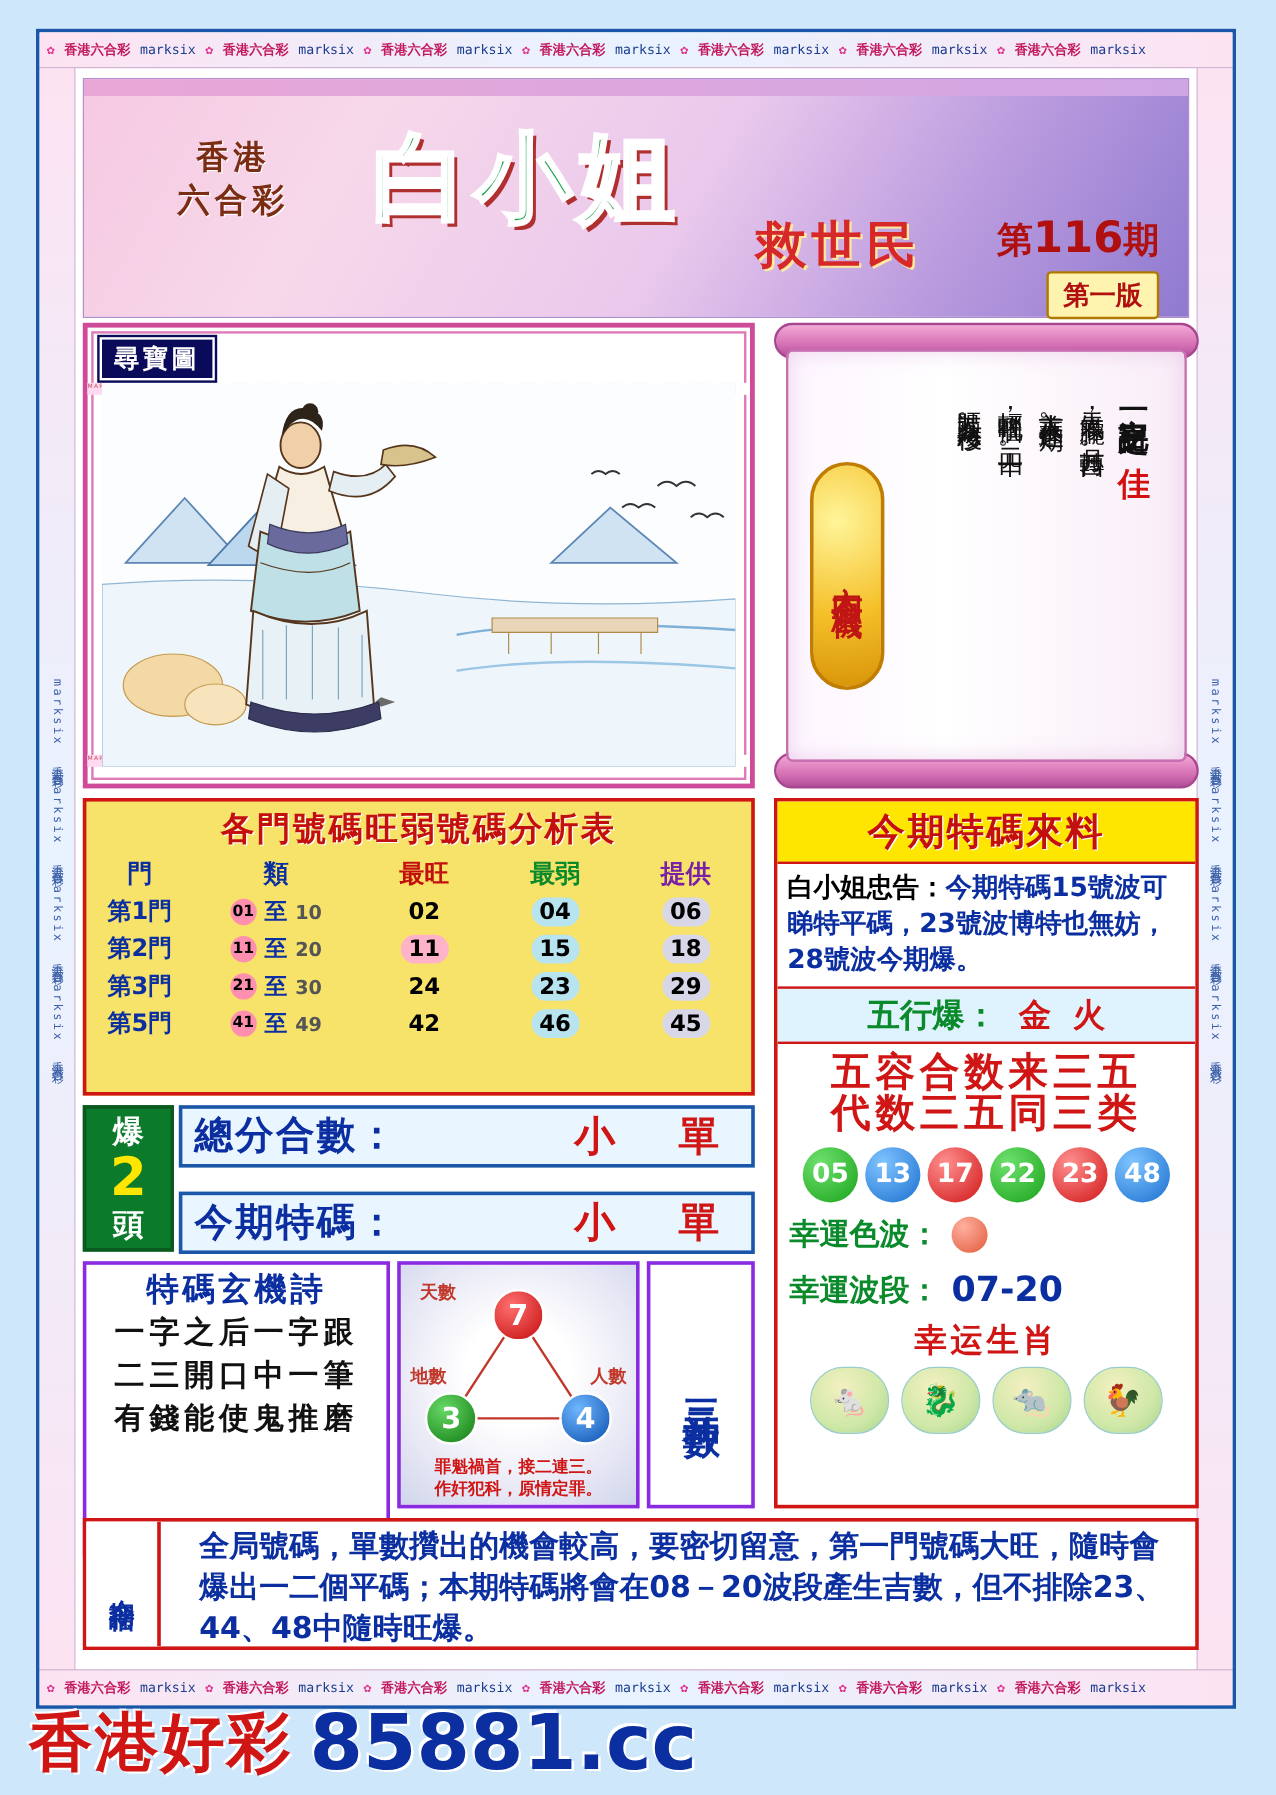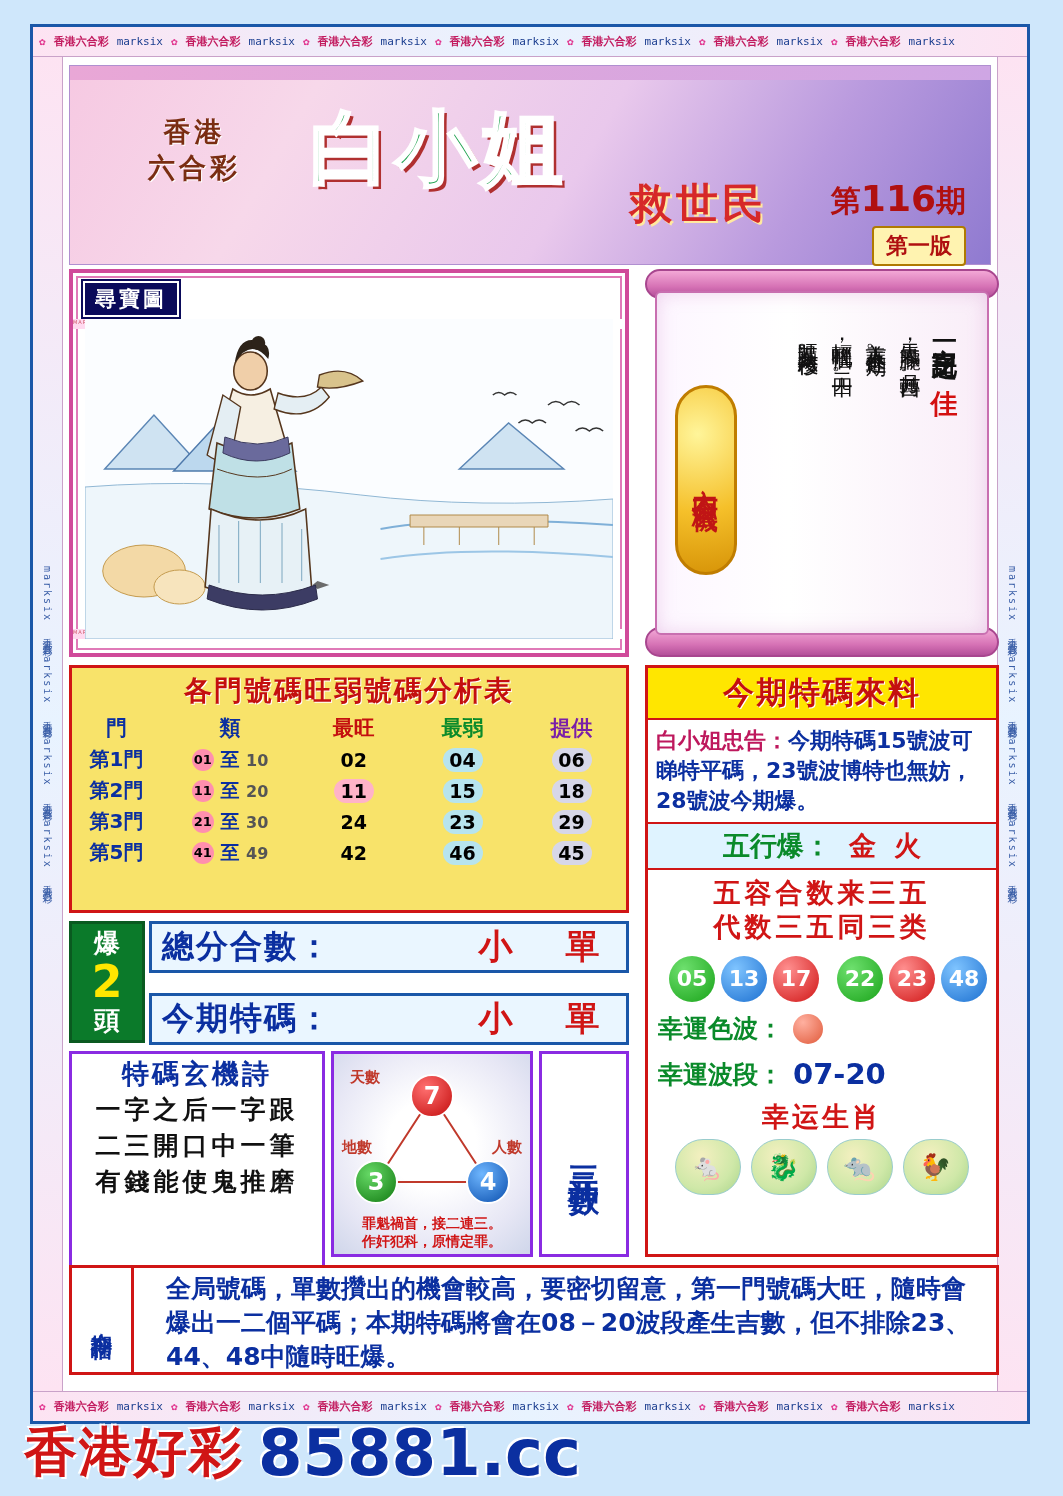--- a/index.html
+++ b/index.html
@@ -200,40 +200,40 @@
   }
   .sp-title {
     background:#ffe600; text-align:center; font-size: 31px; font-weight: bold;
     color:#c40f0f; padding: 4px 0; letter-spacing: 2px; border-bottom:2px solid #d01515;
     text-shadow: 1px 1px 0 #fff;
   }
   .sp-advice {
     background:#fff; padding: 6px 8px; font-size: 22px; line-height: 30px;
     color:#0b2fa0; font-weight:bold;
   }
-  .sp-advice .rd { color:#be185d; }
+  .sp-advice .rd { color:#000000; }
   .sp-wuxing {
     display:flex; align-items:center; justify-content:center; gap:18px;
     background:#dff3ff; border-top:2px solid #d01515; border-bottom:2px solid #d01515;
     padding: 4px 0;
   }
   .sp-wuxing .lab { font-size:27px; font-weight:bold; color:#0a8a2a; }
   .sp-wuxing .v { font-size:27px; font-weight:bold; color:#d01515; }
   .sp-poem {
-    text-align:center; font-size: 27px; line-height: 34px; color:#d01515;
+    text-align:center; font-size: 33px; line-height: 34px; color:#d01515;
     font-weight:bold; padding: 6px 4px; letter-spacing: 4px;
   }
   .sp-balls {
     display:flex; justify-content:center; gap:6px; padding: 6px 0 4px;
   }
   .ball-lg {
     width:46px; height:46px; border-radius:50%; line-height:46px; text-align:center;
     font-size:22px; font-weight:bold; color:#fff;
   }
-  .bl-green { background: radial-gradient(circle at 32% 28%, #6ee06e, #19a319); margin-left: 12px; }
+  .bl-green { background: radial-gradient(circle at 32% 28%, #6ee06e, #19a319); }
   .bl-blue { background: radial-gradient(circle at 32% 28%, #7fc4ff, #1b6fd0); }
   .bl-red { background: radial-gradient(circle at 32% 28%, #ff8f8f, #d01515); }
   .sp-row {
     display:flex; align-items:center; gap: 10px; padding: 6px 10px;
     font-size: 25px; font-weight:bold; color:#0a8a2a;
   }
   .sp-row .val { color:#0b2fa0; font-size: 29px; }
   .color-dot {
     width: 30px; height:30px; border-radius:50%;
     background: radial-gradient(circle at 33% 28%, #ffb0a0, #e05a3a);

